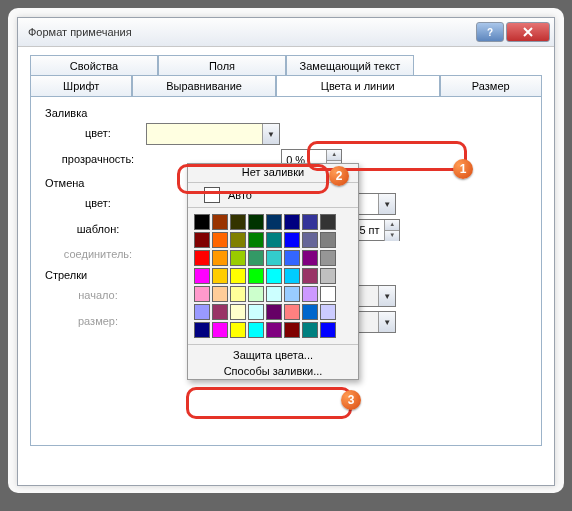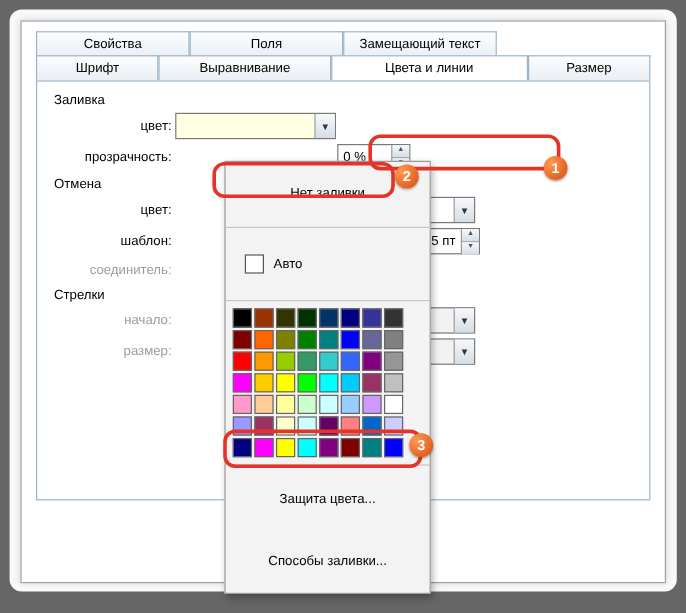--- a/index.html
+++ b/index.html
@@ -12,53 +12,62 @@
 .tbtn.close{background:linear-gradient(#e57373,#c13030);width:42px}
 .body{padding:8px 12px 12px;position:relative}
 .tabs{display:flex;flex-wrap:wrap}
 .tab{border:1px solid #9cb3c9;border-bottom:none;background:linear-gradient(#fdfdfd,#e9eff6);padding:4px 0;text-align:center;cursor:default}
 .tabs.row1 .tab{width:25%;box-sizing:border-box}
 .tabs.row2 .tab{box-sizing:border-box}
 .tabs.row2{margin-top:-1px}
 .tab.active{background:#fff}
 .panel{border:1px solid #9cb3c9;background:#fff;height:350px;padding:10px 14px;box-sizing:border-box;position:relative}
 .grp{margin-bottom:6px}
-.lbl{display:inline-block;width:90px;text-align:right;padding:3px 0}
+.lbl{display:inline-block;width:90px;text-align:center;padding:3px 0}
 .lbl.dis{color:#9d9d9d}
 .combo{display:inline-block;width:132px;height:20px;border:1px solid #7a7a7a;background:#fff;vertical-align:middle;position:relative}
 .combo .arr{position:absolute;right:0;top:0;width:16px;height:100%;background:linear-gradient(#f6f8fb,#d6dde8);border-left:1px solid #9a9a9a;display:flex;align-items:center;justify-content:center;font-size:8px;color:#333}
 .spin{display:inline-block;width:55px;height:20px;border:1px solid #7a7a7a;background:#fff;vertical-align:middle;position:relative;padding-left:4px;line-height:20px}
 .spin .btns{position:absolute;right:0;top:0;width:15px;height:100%}
 .spin .btns div{height:50%;background:linear-gradient(#f6f8fb,#d6dde8);border-left:1px solid #9a9a9a;font-size:6px;text-align:center;line-height:9px;color:#555}
 .spin .btns div:first-child{border-bottom:1px solid #9a9a9a}
 .footer{position:absolute;bottom:10px;right:14px}
 .btn{display:inline-block;min-width:70px;height:22px;line-height:20px;text-align:center;border:1px solid #8b97a8;background:linear-gradient(#fdfdfd,#e2e6ec);border-radius:3px;margin-left:6px}
 .hl{position:absolute;border:3px solid #e53328;border-radius:10px;pointer-events:none}
 .badge{position:absolute;width:20px;height:20px;border-radius:50%;color:#fff;font-weight:bold;font-size:12px;display:flex;align-items:center;justify-content:center;background:radial-gradient(circle at 30% 30%,#ff9a52,#d84a10);box-shadow:0 1px 2px rgba(0,0,0,.4)}
 .dropdown{position:absolute;left:156px;top:66px;width:170px;background:#f3f3f3;border:1px solid #9a9a9a;box-shadow:2px 3px 6px rgba(0,0,0,.3)}
-.dropdown .row{padding:20px 8px;text-align:center}
+.dropdown .row{padding:2px 8px;text-align:center}
 .dropdown .row.pick{display:flex;align-items:center;gap:8px;justify-content:flex-start;padding-left:16px}
 .swatch-auto{width:14px;height:14px;border:1px solid #555;background:#fff}
 .palette{padding:4px 6px;display:grid;grid-template-columns:repeat(8,16px);grid-auto-rows:16px;gap:2px}
 .palette div{border:1px solid #666}
 .sep{height:1px;background:#c6c6c6;margin:2px 0}
 
 #hl-tab{left:276px;top:44px;width:154px;height:24px}
 #hl-combo{left:146px;top:67px;width:146px;height:24px}
 #hl-fill{left:155px;top:290px;width:160px;height:26px}
 #b1{left:422px;top:62px}
 #b2{left:298px;top:69px}
 #b3{left:310px;top:293px}
 </style>
 </head>
 <body>
 
 <div class="outer">
 <div class="win">
 
+  <div class="titlebar">
+    <span class="title">Формат примечания</span>
+    <div class="tbtn help">?</div>
+    <div class="tbtn close">
+      <svg width="10" height="10" viewBox="0 0 10 10">
+            <path d="M1 1L9 9M9 1L1 9" stroke="#fff" stroke-width="2"></path>
+          </svg>
+    </div>
+  </div>
 
   <div class="body">
     <div class="tabs row1">
       <div class="tab">Свойства</div>
       <div class="tab">Поля</div>
       <div class="tab">Замещающий текст</div>
     </div>
     <div class="tabs row2">
       <div class="tab" style="width:20%">Шрифт</div>
       <div class="tab" style="width:28%">Выравнивание</div>

